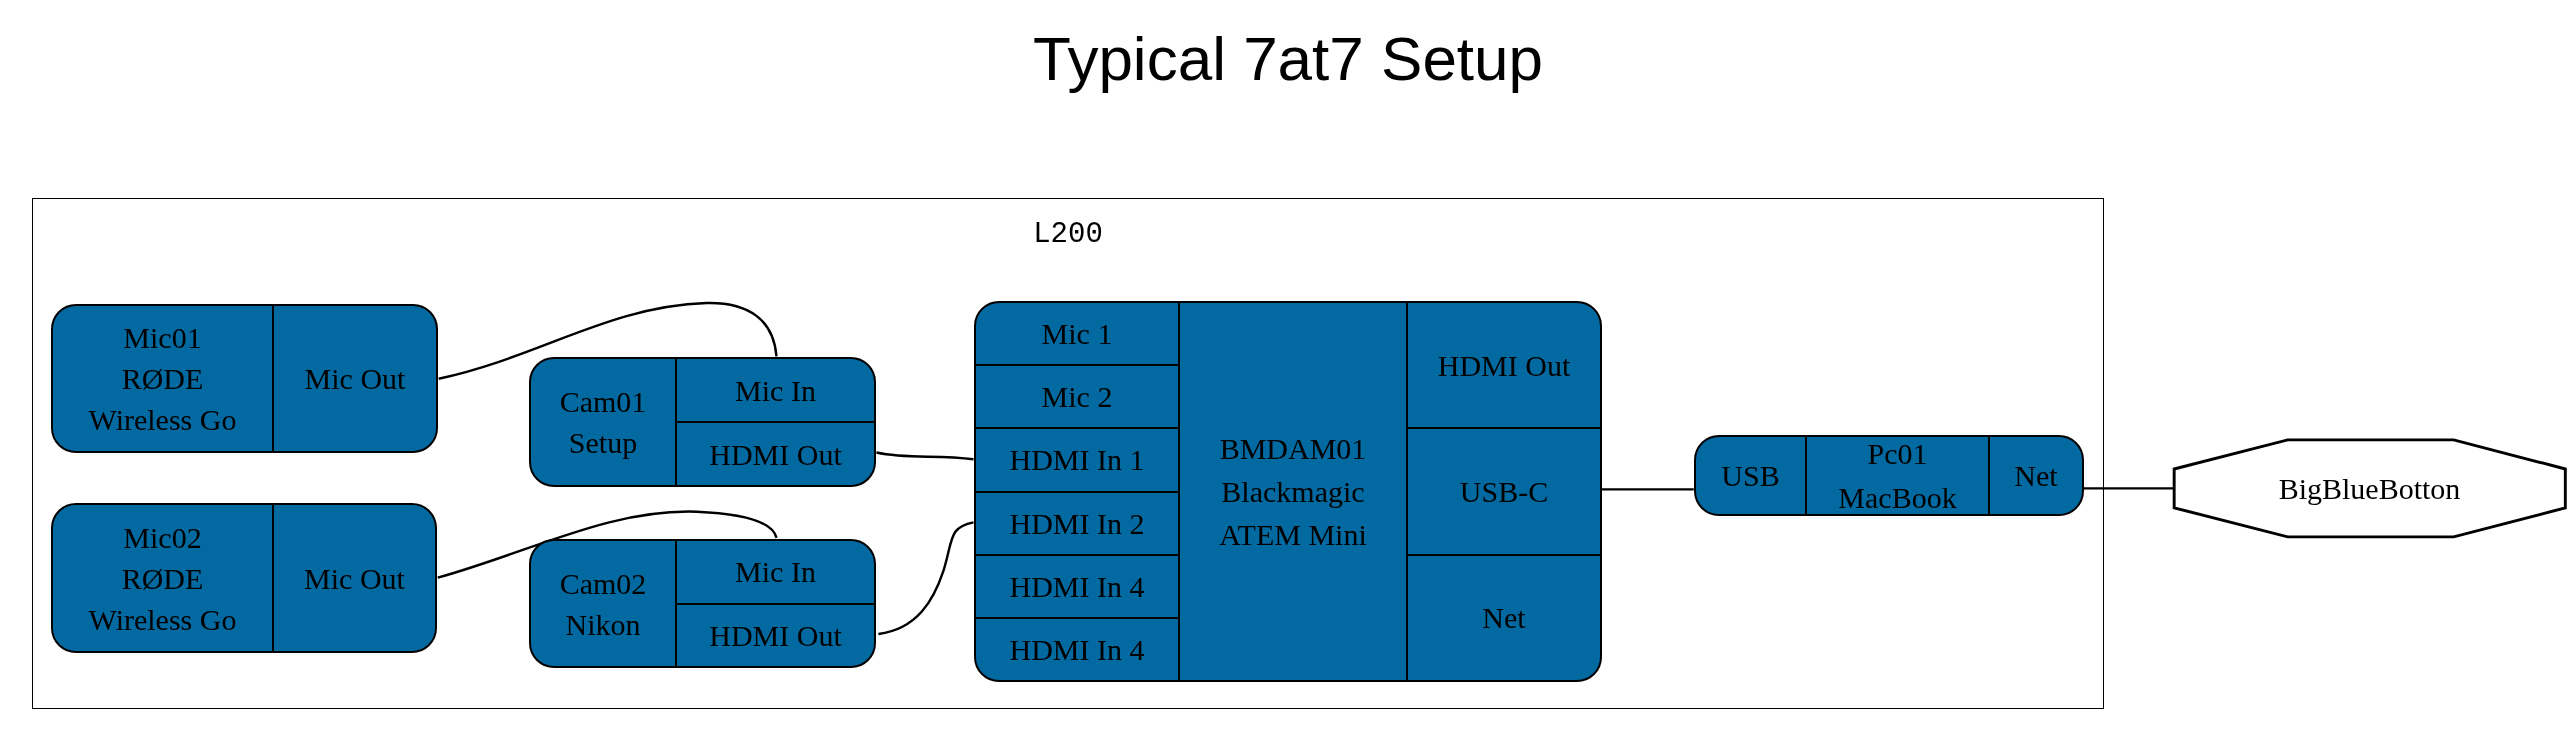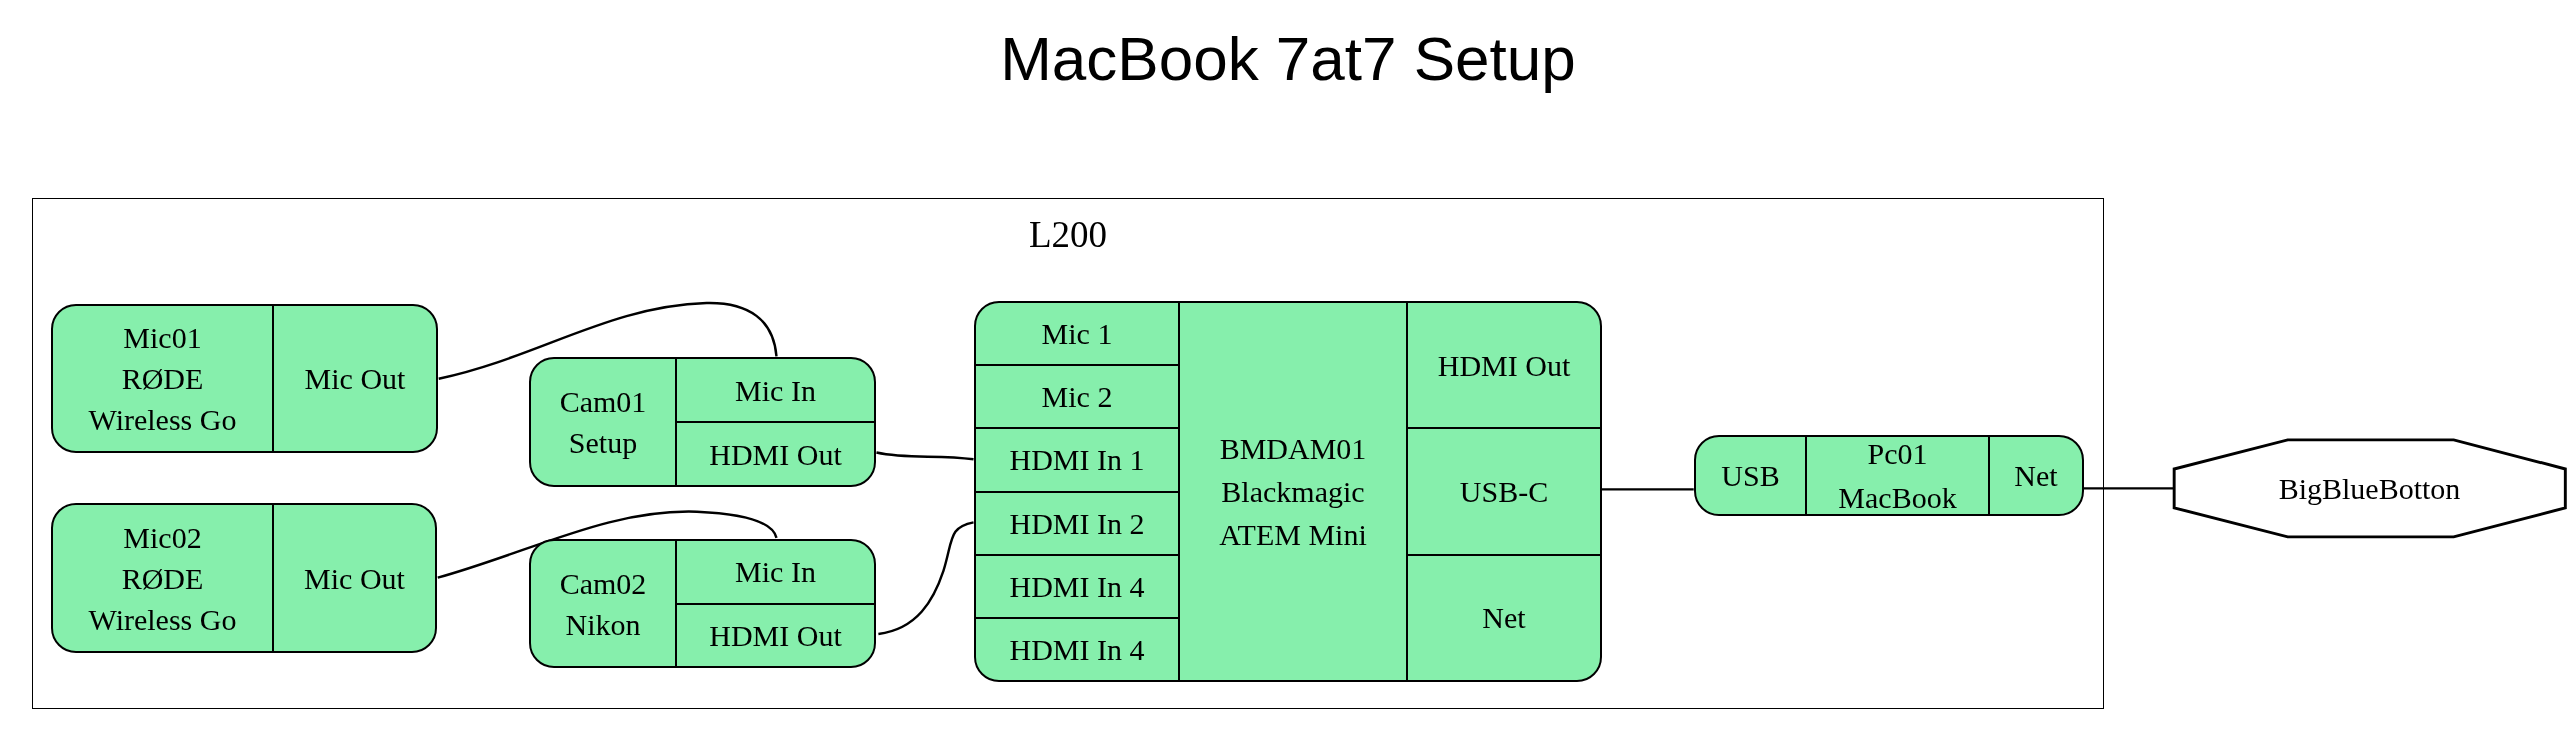--- a/index.html
+++ b/index.html
@@ -27,33 +27,33 @@
     left: 32px; top: 198px;
     width: 2072px; height: 511px;
     border: 1.9px solid #000;
     box-sizing: border-box;
     background: transparent;
   }
   .cluster-label {
     position: absolute;
     left: 32px; top: 210px; width: 2072px;
     text-align: center;
-    font-family: Liberation Serif, serif;
-    font-size: 37px;
+    font-family: Liberation Mono, monospace;
+    font-size: 29px;
     line-height: 50px;
     white-space: nowrap;
   }
   .edges-layer {
     position: absolute;
     left: 0; top: 0;
     width: 2576px; height: 738px;
   }
   .node {
     position: absolute;
-    background: #86efac;
+    background: #0369a1;
     border: 2.9px solid #000;
     border-radius: 25px;
     box-sizing: border-box;
     overflow: hidden;
     display: flex;
     flex-direction: row;
     font-size: 30px;
     line-height: 41px;
   }
   .cell {
@@ -102,21 +102,21 @@
     font-size: 30px;
     white-space: nowrap;
   }
   .txt { white-space: nowrap; }
 </style>
 </head>
 <body>
 
 <div class="page">
 
-  <div class="title">MacBook 7at7 Setup</div>
+  <div class="title">Typical 7at7 Setup</div>
 
   <div class="cluster"></div>
   <div class="cluster-label">L200</div>
 
   <svg class="edges-layer" width="2576" height="738" viewBox="0 0 2654 760" fill="none" stroke="#000000" stroke-width="2.5">
     <path d="M 452 390 C 555 368, 628 315, 728 312 C 772 311, 797 330, 800 367"></path>
     <path d="M 451 595 C 548 568, 628 524, 718 527 C 764 529, 796 537, 800 554"></path>
     <path d="M 903 466 C 935 473, 966 468, 1003 473"></path>
     <path d="M 905 653 C 945 648, 962 618, 972 588 C 982 556, 977 543, 1003 538"></path>
     <path d="M 1650 504 L 1745 504"></path>

